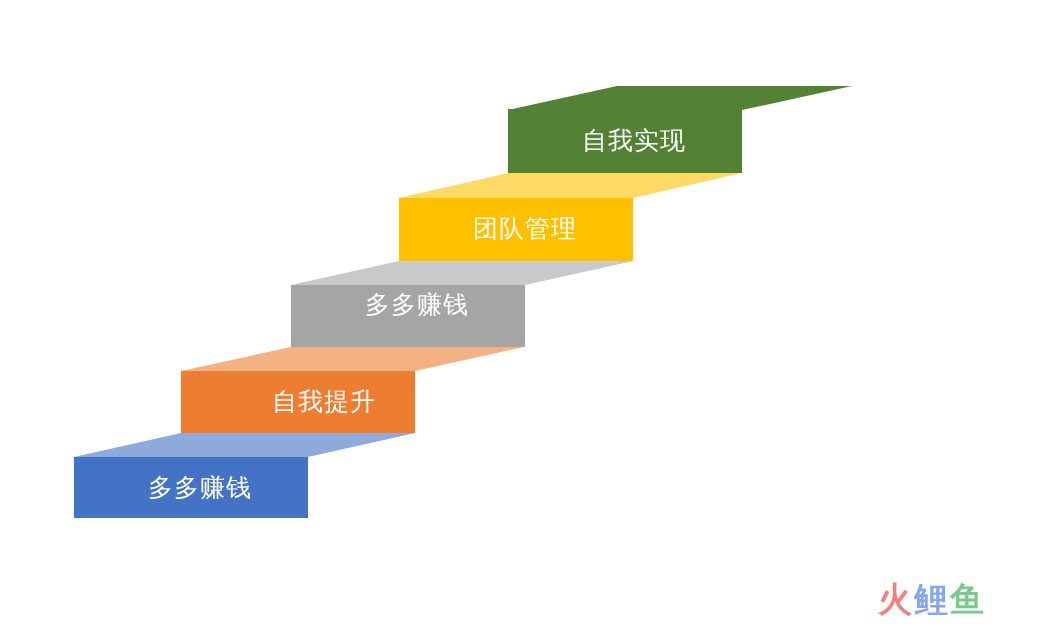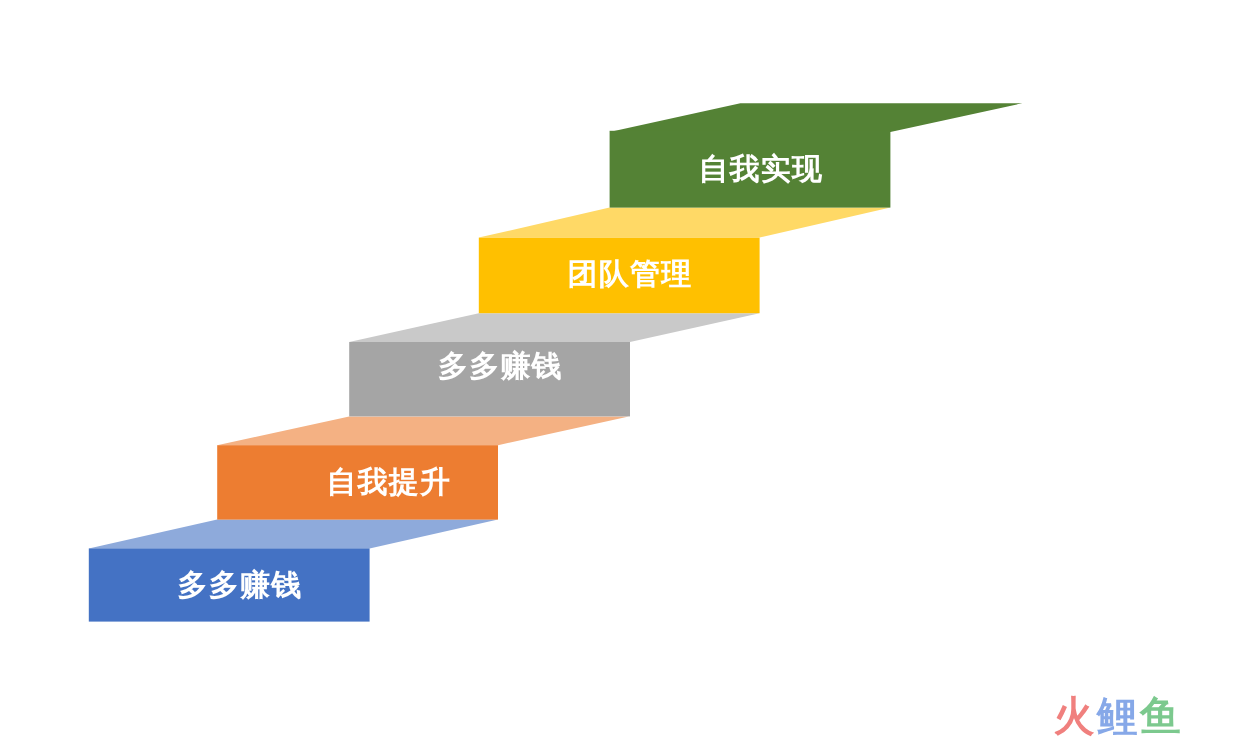--- a/index.html
+++ b/index.html
@@ -1,24 +1,24 @@
 <!DOCTYPE html>
 <html><head>
   <meta charset="utf-8">
   <style>
     html, body { margin: 0; padding: 0; background: #ffffff; }
     body { width: 1047px; height: 626px; position: relative; overflow: hidden;
            font-family: "DejaVu Sans", sans-serif; }
     svg.stairs { position: absolute; left: 0; top: 0; }
     .step-label { position: absolute; color: #ffffff; font-size: 25px;
                   text-align: center; line-height: 62px; height: 62px; width: 252px;
-                  letter-spacing: 1px; font-family: "DejaVu Sans", sans-serif; font-weight: bold; }
+                  letter-spacing: 1px; font-family: "DejaVu Sans", sans-serif; }
     .watermark { position: absolute; left: 878px; top: 580px; height: 40px;
                  font-size: 34px; font-weight: bold; letter-spacing: 2px;
-                 font-family: Liberation Mono, monospace; line-height: 40px; }
+                 font-family: Liberation Serif, serif; line-height: 40px; }
     .wm-1 { color: #f0807e; }
     .wm-2 { color: #86a8e8; }
     .wm-3 { color: #7cc98e; }
   </style>
 </head>
 <body>
 
 <svg class="stairs" width="1047" height="626" viewBox="0 0 1047 626">
 
   <polygon points="74,457 308,457 415,433 181,433" fill="#8eaadb"></polygon>

